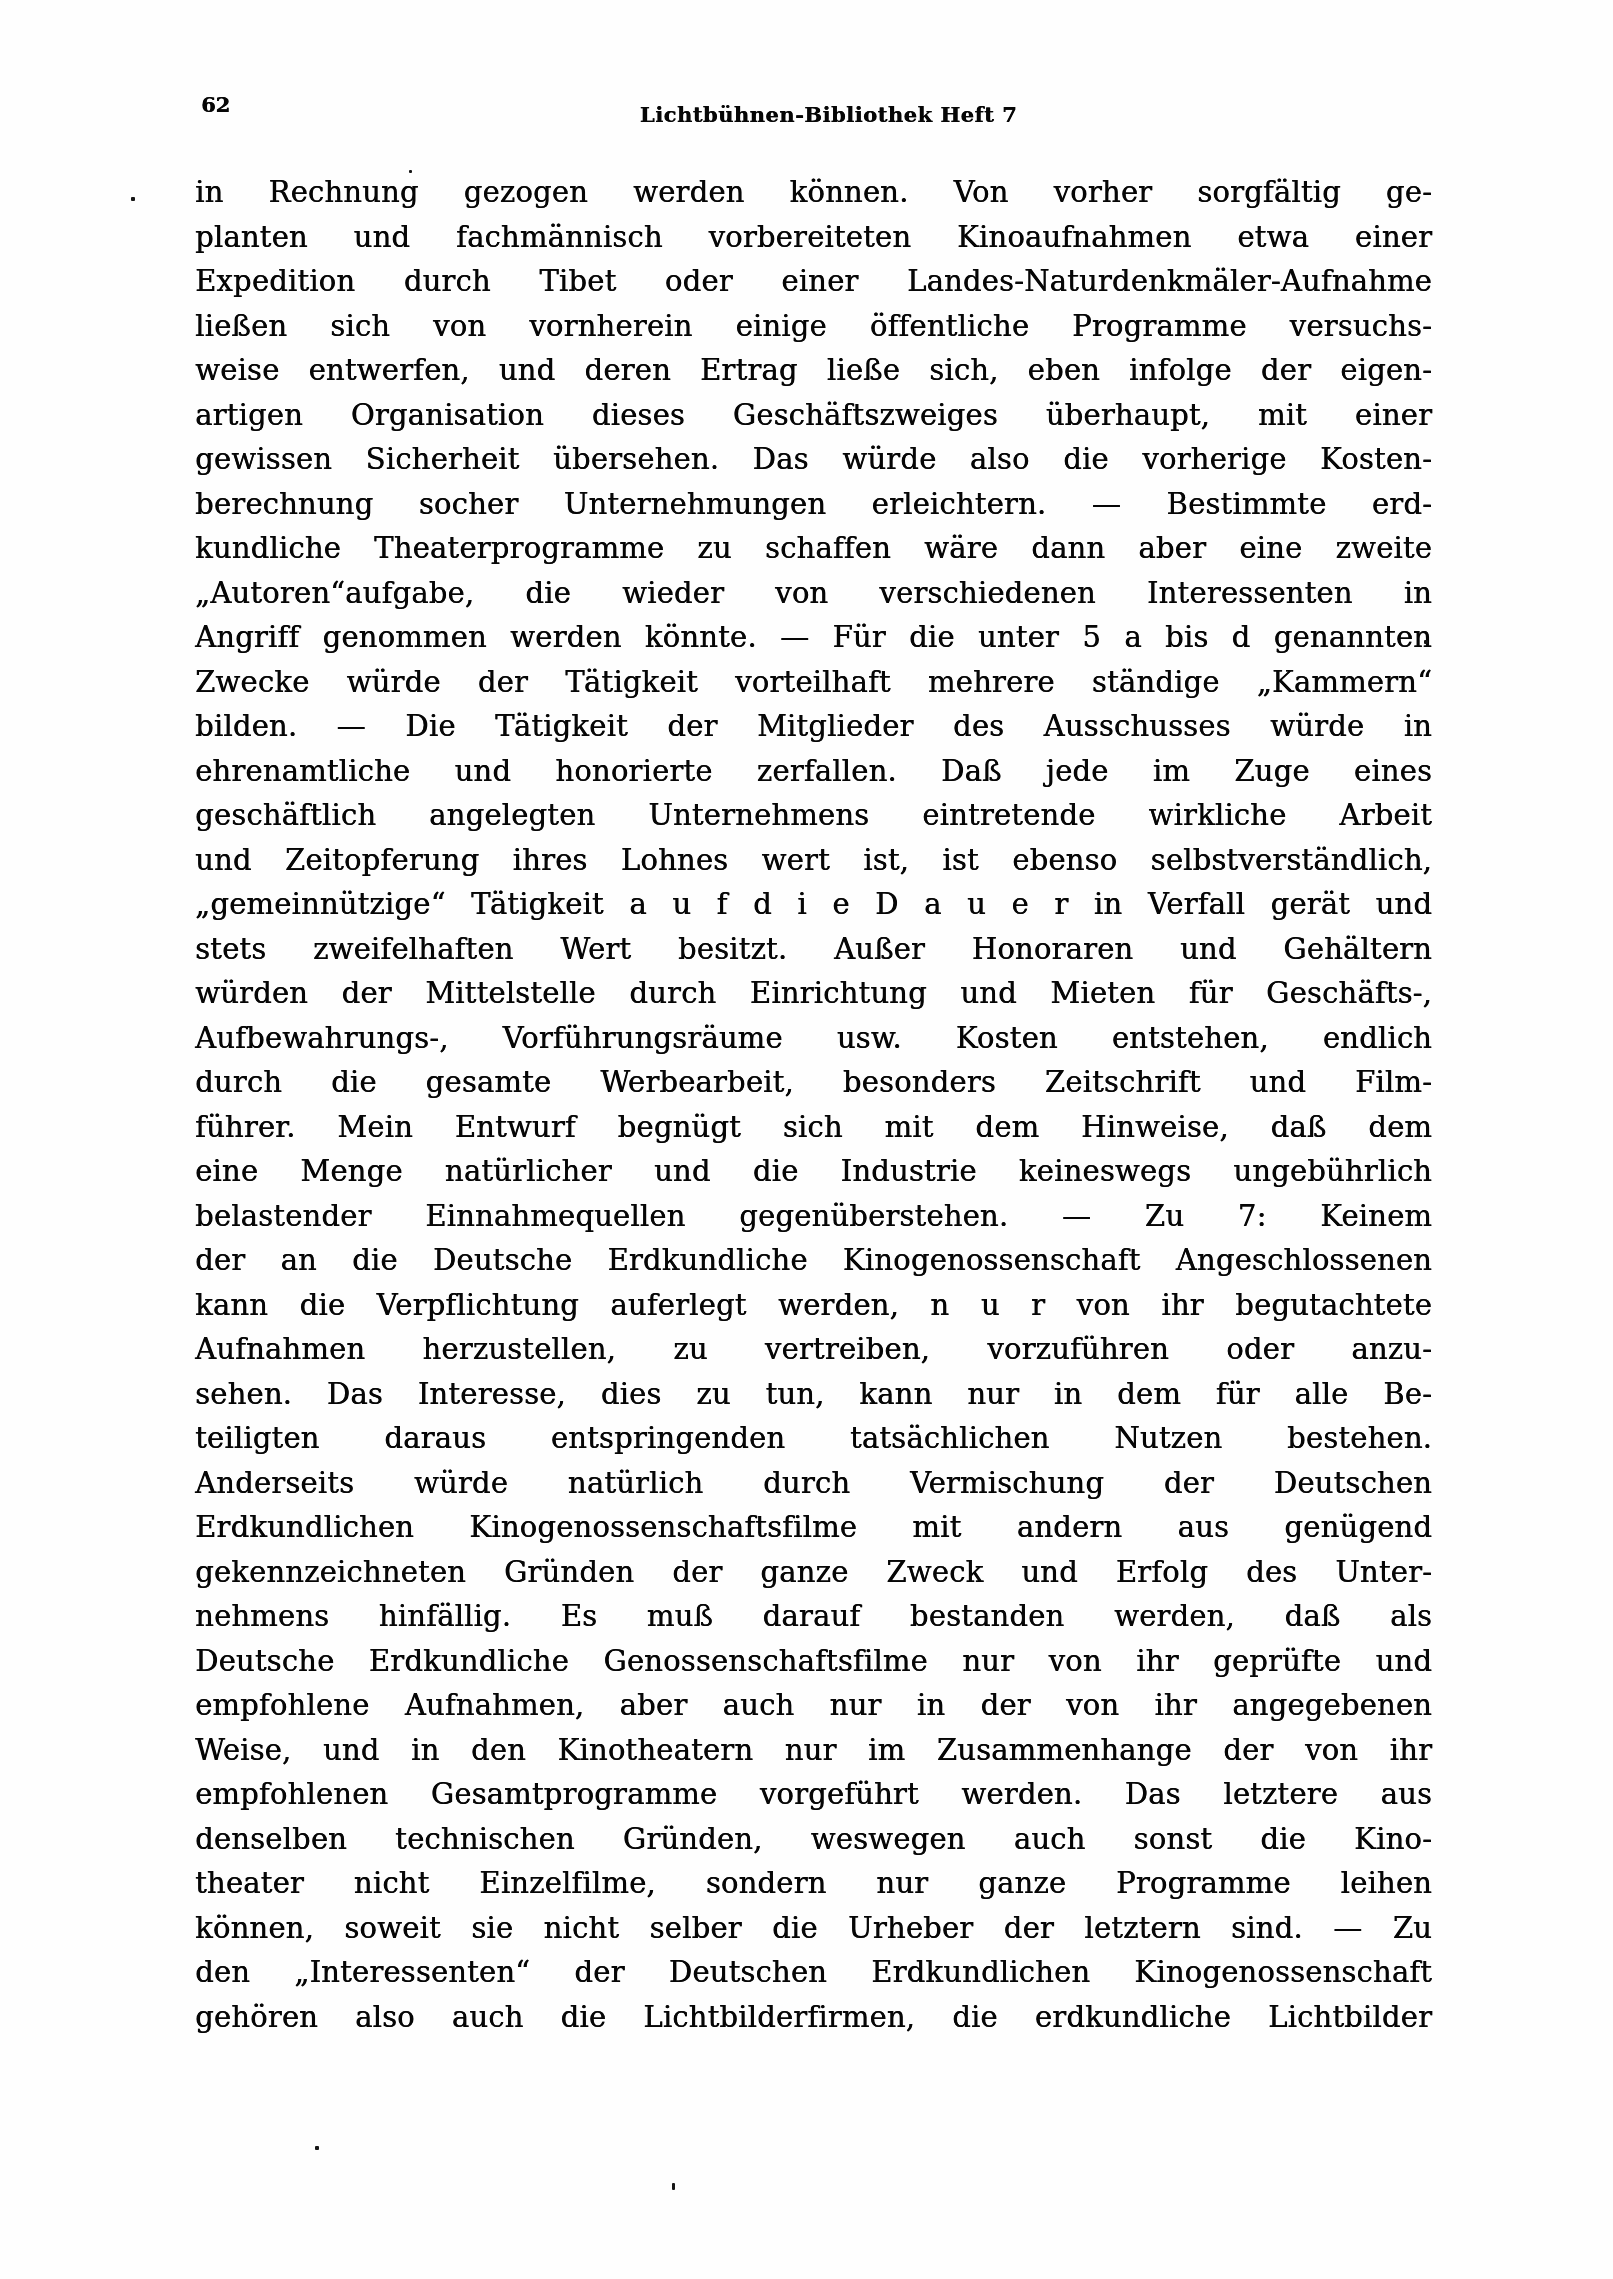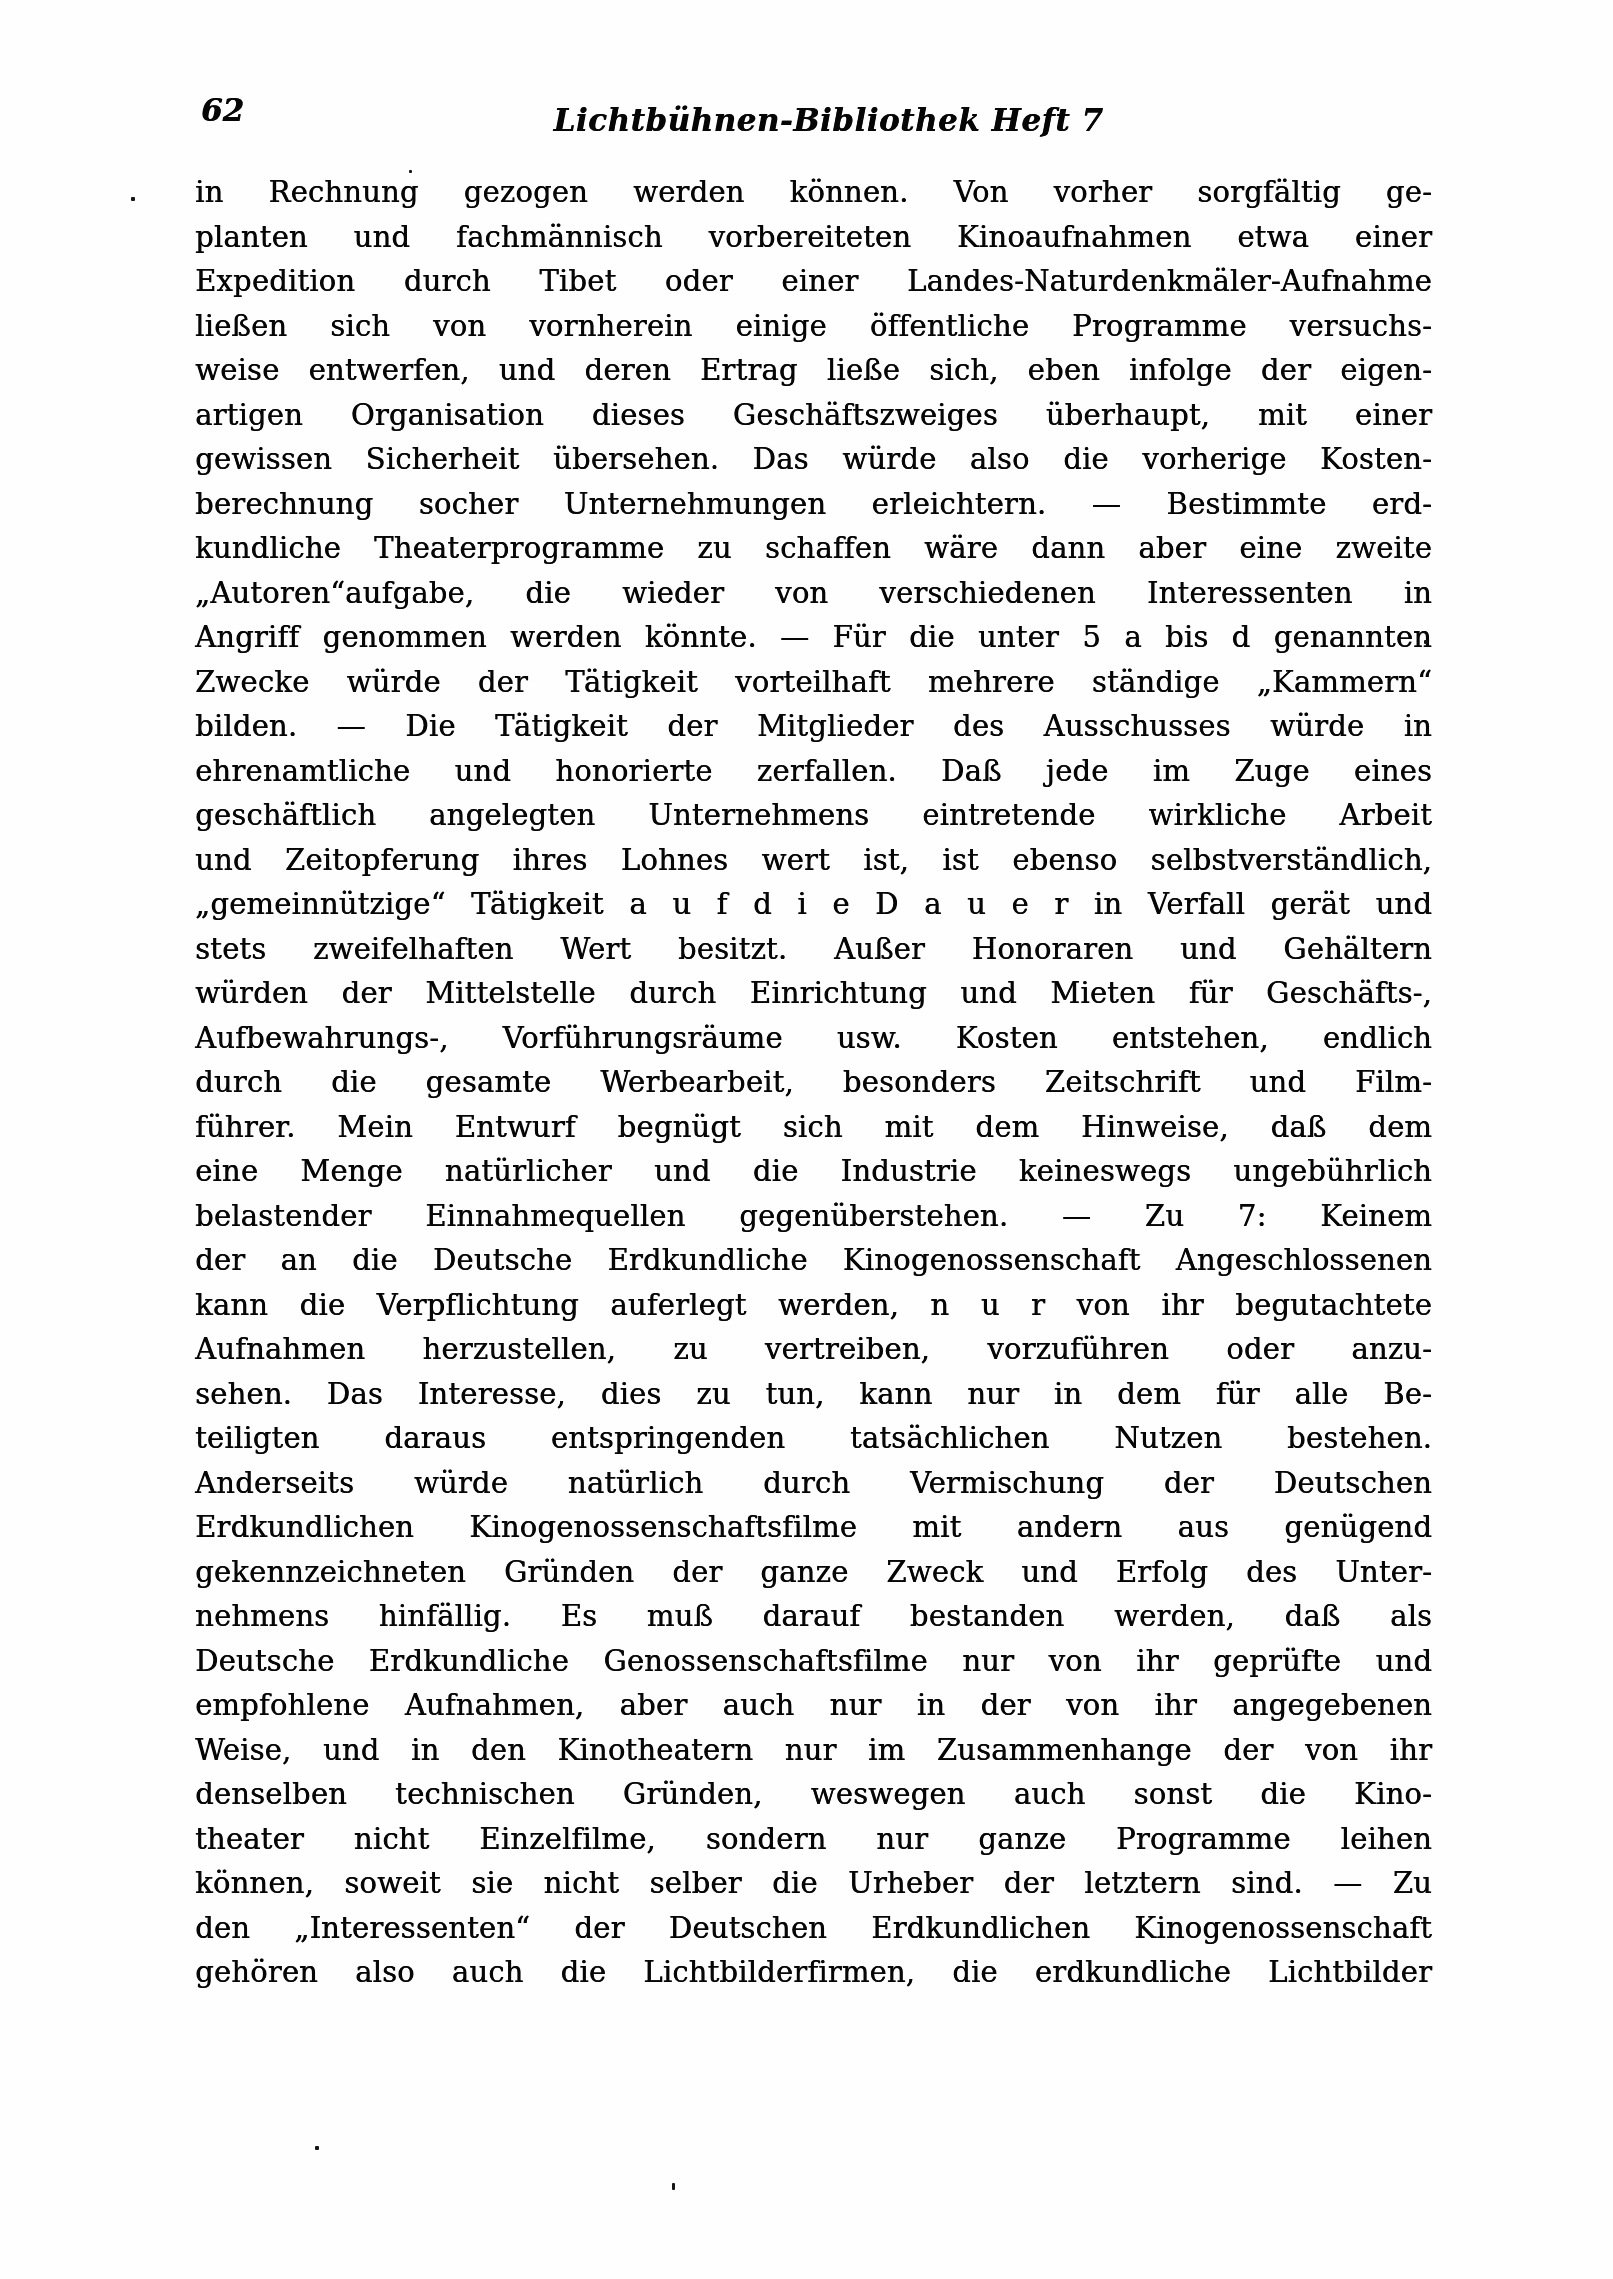--- a/index.html
+++ b/index.html
@@ -17,25 +17,24 @@
     font-family: "DejaVu Serif", "Liberation Serif", serif;
     color: #060606;
   }
   
   .page-header {
     position: absolute;
     left: 195px;
     top: 86px;
     width: 1237px;
     height: 54px;
-    font-size: 31px;
+    font-size: 21px;
     font-weight: bold;
     text-shadow: 0.4px 0 0 currentColor;
     white-space: nowrap;
-    font-style: italic;
   }
   .page-number {
     position: absolute;
     left: 6px;
     top: 6px;
   }
   .running-title {
     position: absolute;
     left: 50%;
     transform: translateX(calc(-50% + 15px));
@@ -111,20 +110,21 @@
     <p class="text-line">Aufnahmen herzustellen, zu vertreiben, vorzuführen oder anzu-</p>
     <p class="text-line">sehen. Das Interesse, dies zu tun, kann nur in dem für alle Be-</p>
     <p class="text-line">teiligten daraus entspringenden tatsächlichen Nutzen bestehen.</p>
     <p class="text-line">Anderseits würde natürlich durch Vermischung der Deutschen</p>
     <p class="text-line">Erdkundlichen Kinogenossenschaftsfilme mit andern aus genügend</p>
     <p class="text-line">gekennzeichneten Gründen der ganze Zweck und Erfolg des Unter-</p>
     <p class="text-line">nehmens hinfällig. Es muß darauf bestanden werden, daß als</p>
     <p class="text-line">Deutsche Erdkundliche Genossenschaftsfilme nur von ihr geprüfte und</p>
     <p class="text-line">empfohlene Aufnahmen, aber auch nur in der von ihr angegebenen</p>
     <p class="text-line">Weise, und in den Kinotheatern nur im Zusammenhange der von ihr</p>
+    <p class="text-line">empfohlenen Gesamtprogramme vorgeführt werden. Das letztere aus</p>
     <p class="text-line">denselben technischen Gründen, weswegen auch sonst die Kino-</p>
     <p class="text-line">theater nicht Einzelfilme, sondern nur ganze Programme leihen</p>
     <p class="text-line">können, soweit sie nicht selber die Urheber der letztern sind. — Zu</p>
     <p class="text-line">den „Interessenten“ der Deutschen Erdkundlichen Kinogenossenschaft</p>
     <p class="text-line">gehören also auch die Lichtbilderfirmen, die erdkundliche Lichtbilder</p>
   </div>
 
   <div class="speck" style="left:131px; top:197px; width:4px; height:4px;"></div>
   <div class="speck" style="left:409px; top:170px; width:3px; height:3px;"></div>
   <div class="speck" style="left:1424px; top:640px; width:4px; height:4px;"></div>

